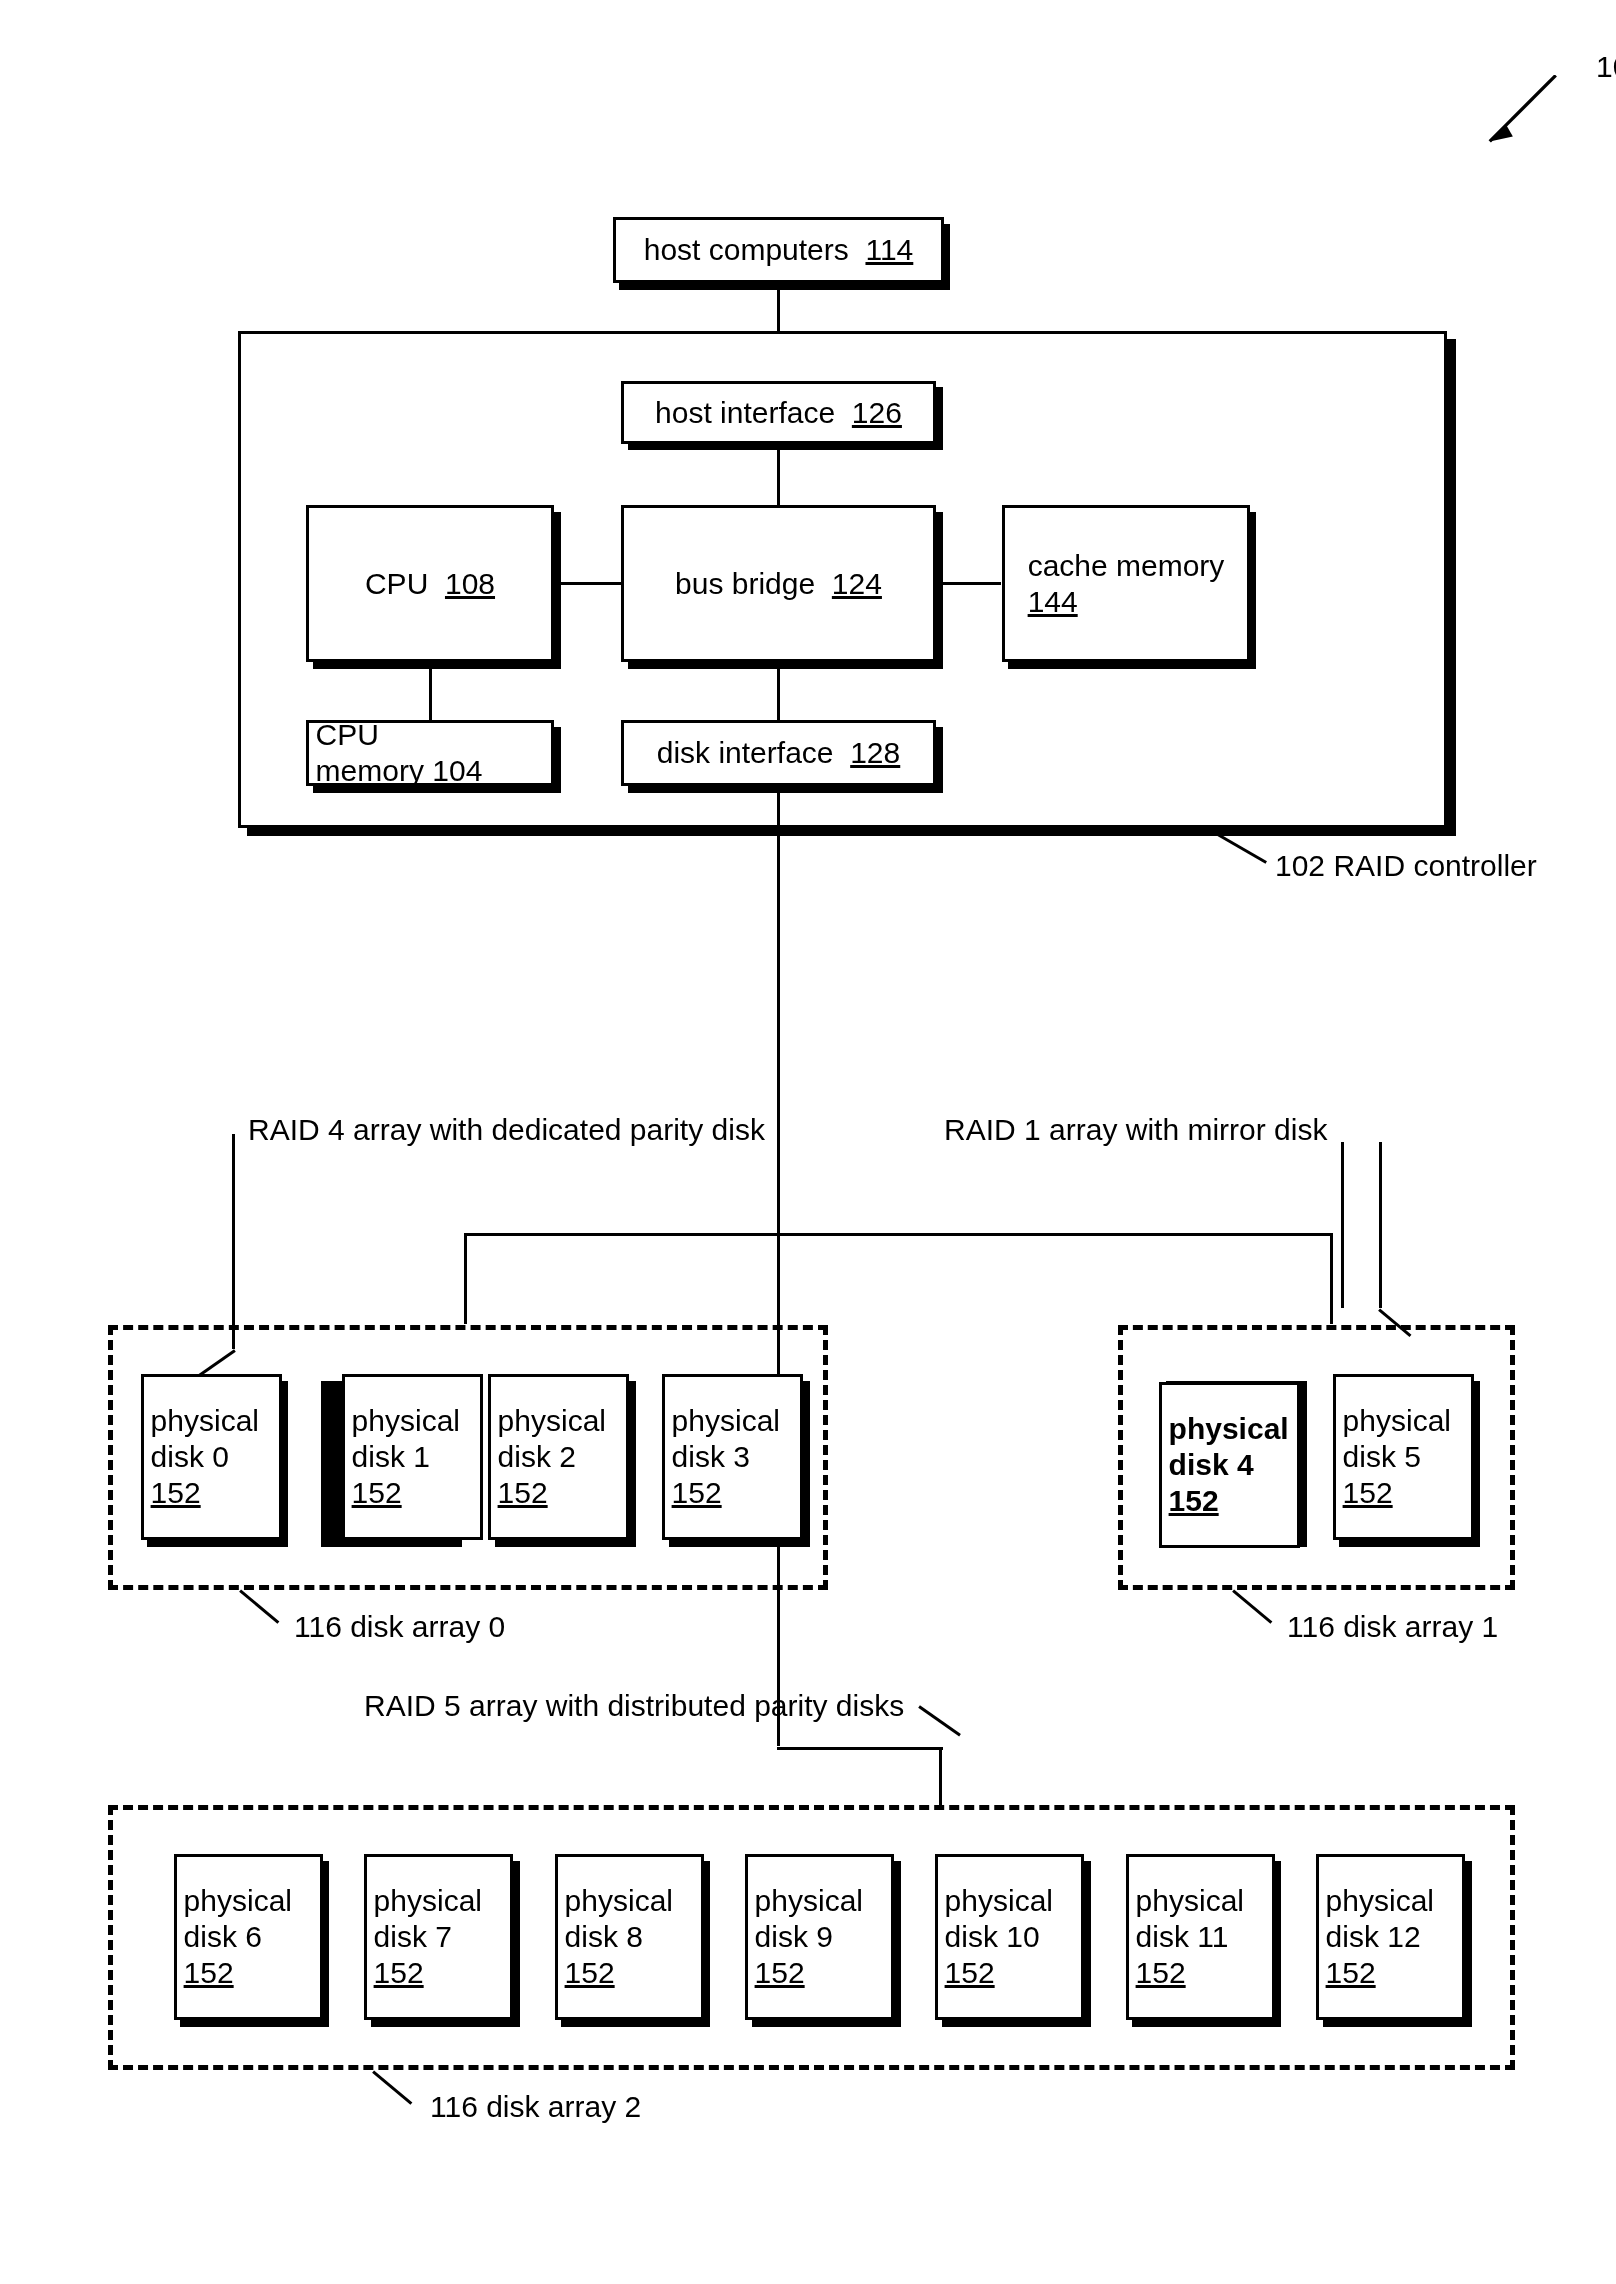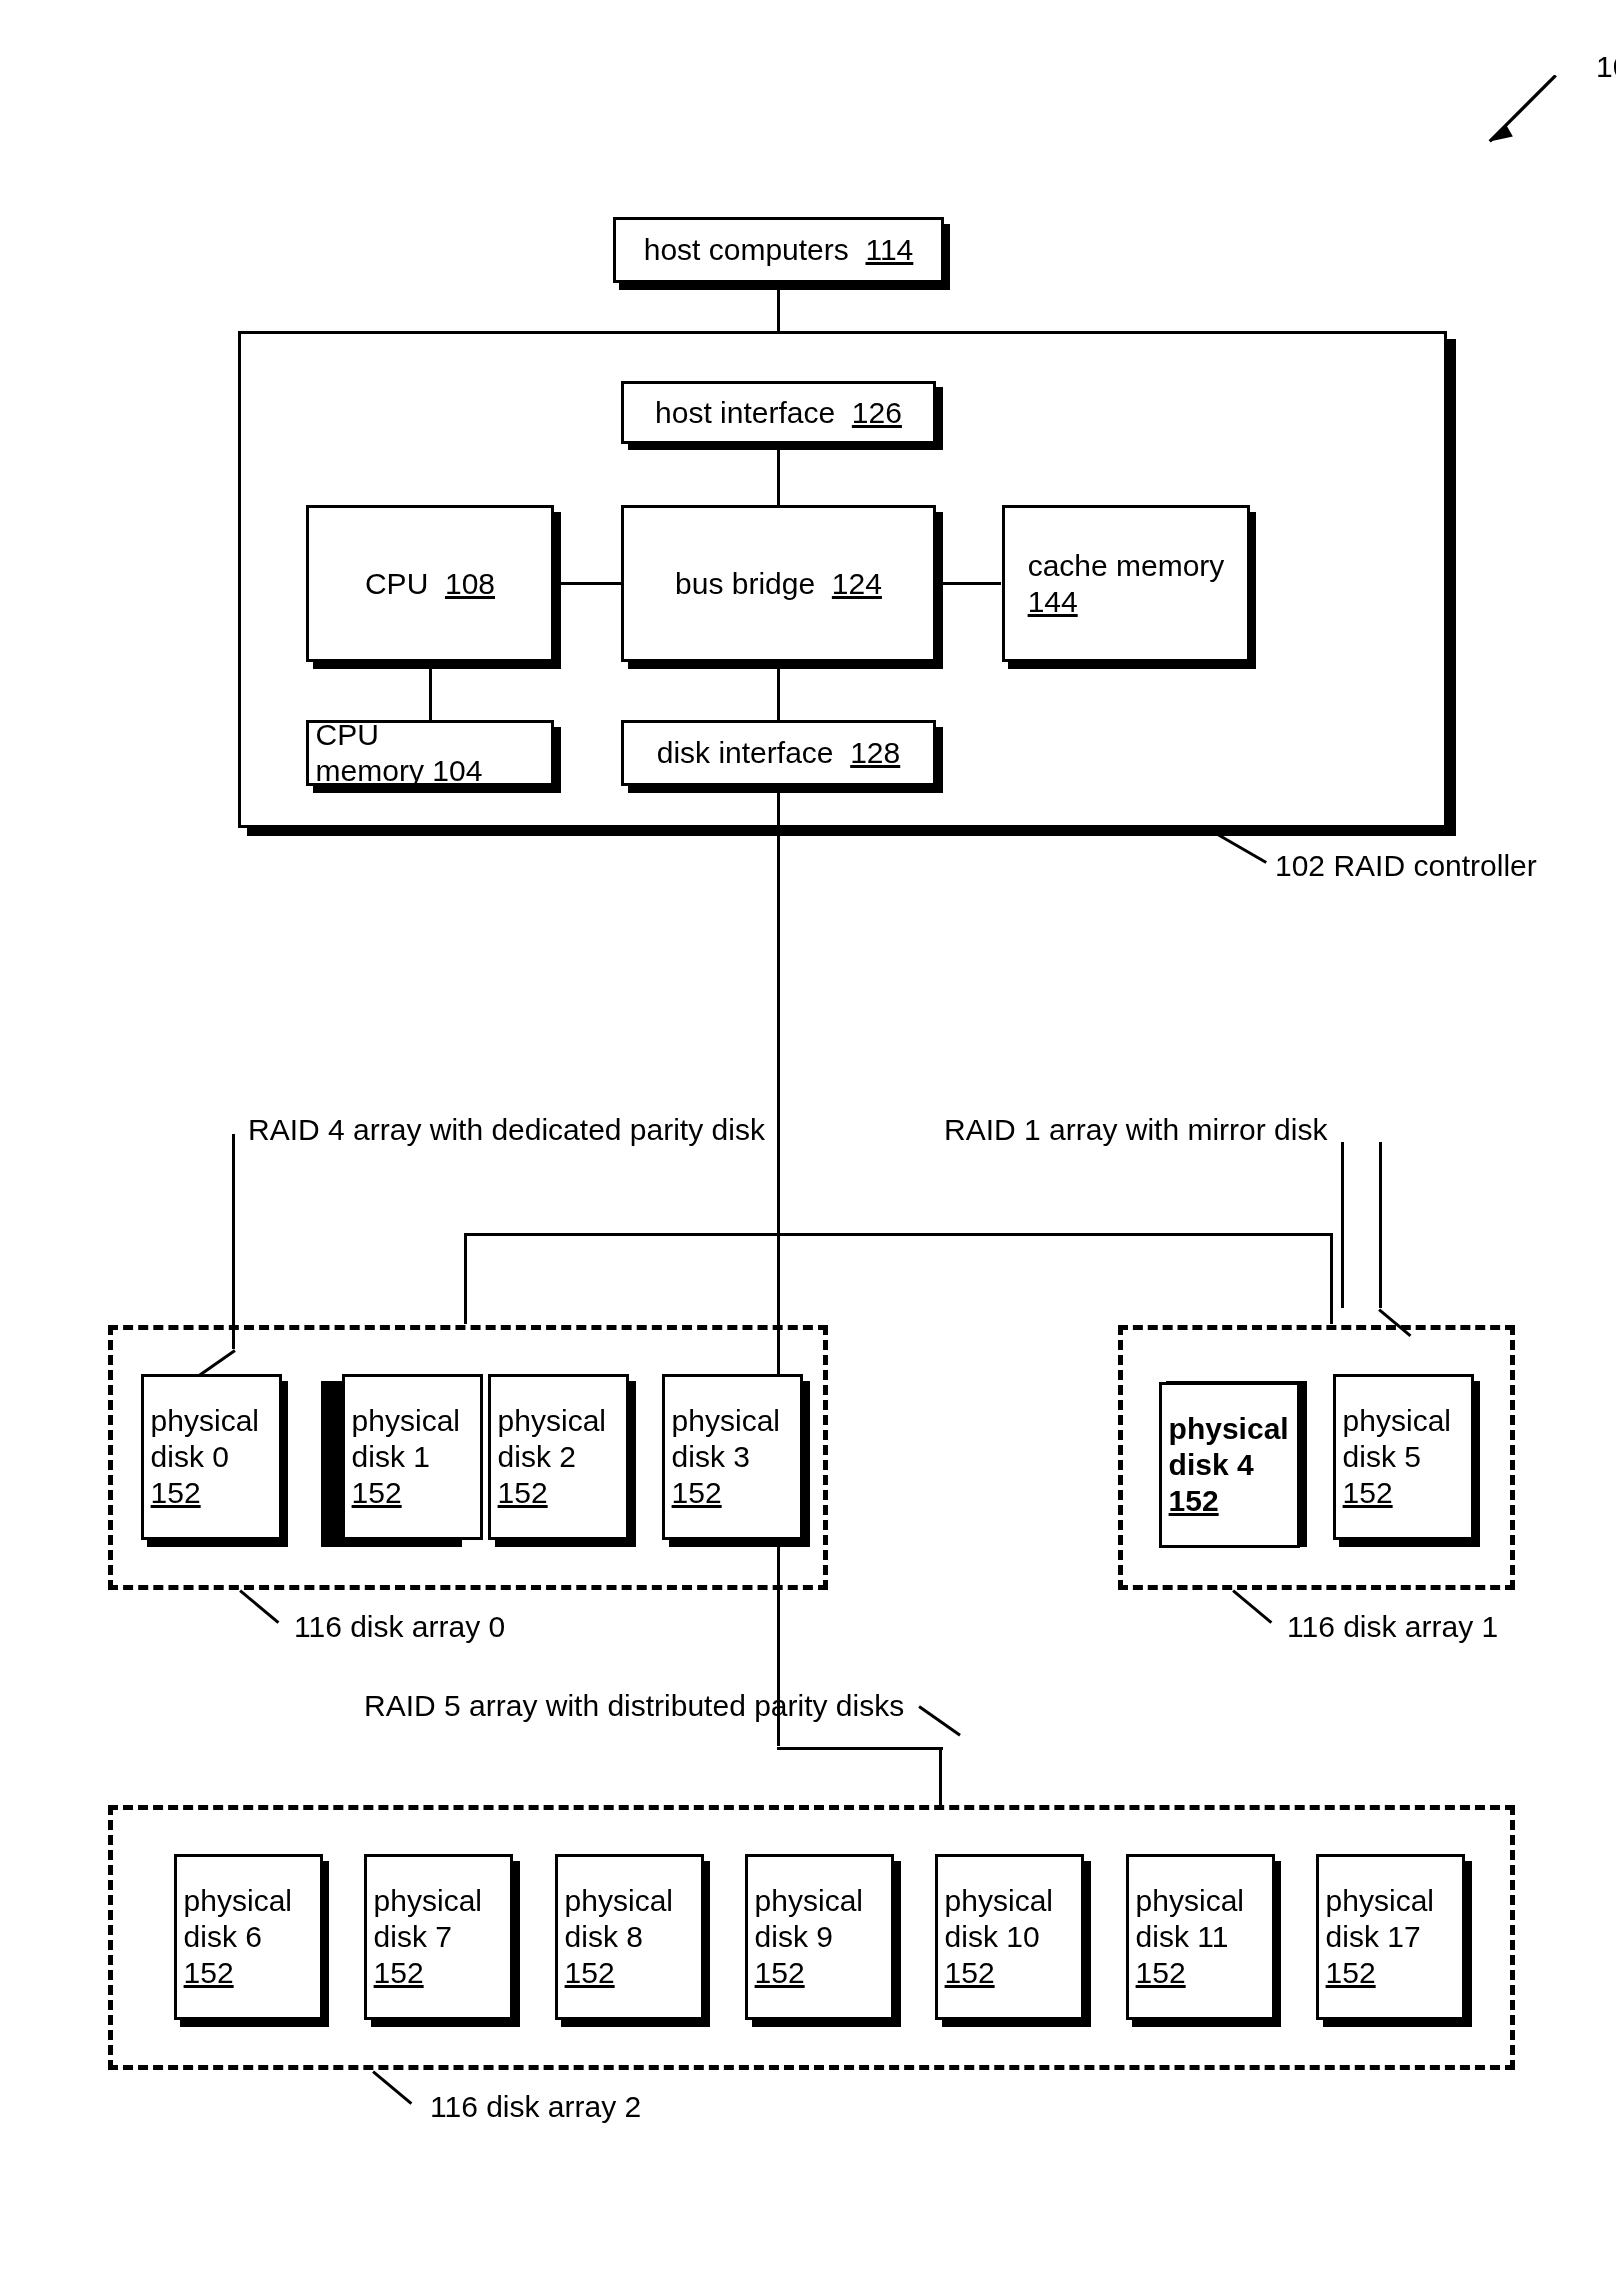--- a/index.html
+++ b/index.html
@@ -210,20 +210,20 @@
   <div class="shadow" style="left:942px; top:1861px; width:149px; height:166px;"></div>
   <div class="box" style="left:935px; top:1854px; width:149px; height:166px;">
     <div class="inner"><span>physical disk 10</span><br><span class="ref">152</span></div>
   </div>
   <div class="shadow" style="left:1132px; top:1861px; width:149px; height:166px;"></div>
   <div class="box" style="left:1126px; top:1854px; width:149px; height:166px;">
     <div class="inner"><span>physical disk 11</span><br><span class="ref">152</span></div>
   </div>
   <div class="shadow" style="left:1323px; top:1861px; width:149px; height:166px;"></div>
   <div class="box" style="left:1316px; top:1854px; width:149px; height:166px;">
-    <div class="inner"><span>physical disk 17</span><br><span class="ref">152</span></div>
+    <div class="inner"><span>physical disk 12</span><br><span class="ref">152</span></div>
   </div>
 
   <div class="line" style="left:373px; top:2070px; width:50px; height:3.3px; transform:rotate(40deg); transform-origin:left center;"></div>
   <div class="lbl" style="left:430px; top:2090px;">116  disk array 2</div>
 
 </div>
 
 
 </body></html>

